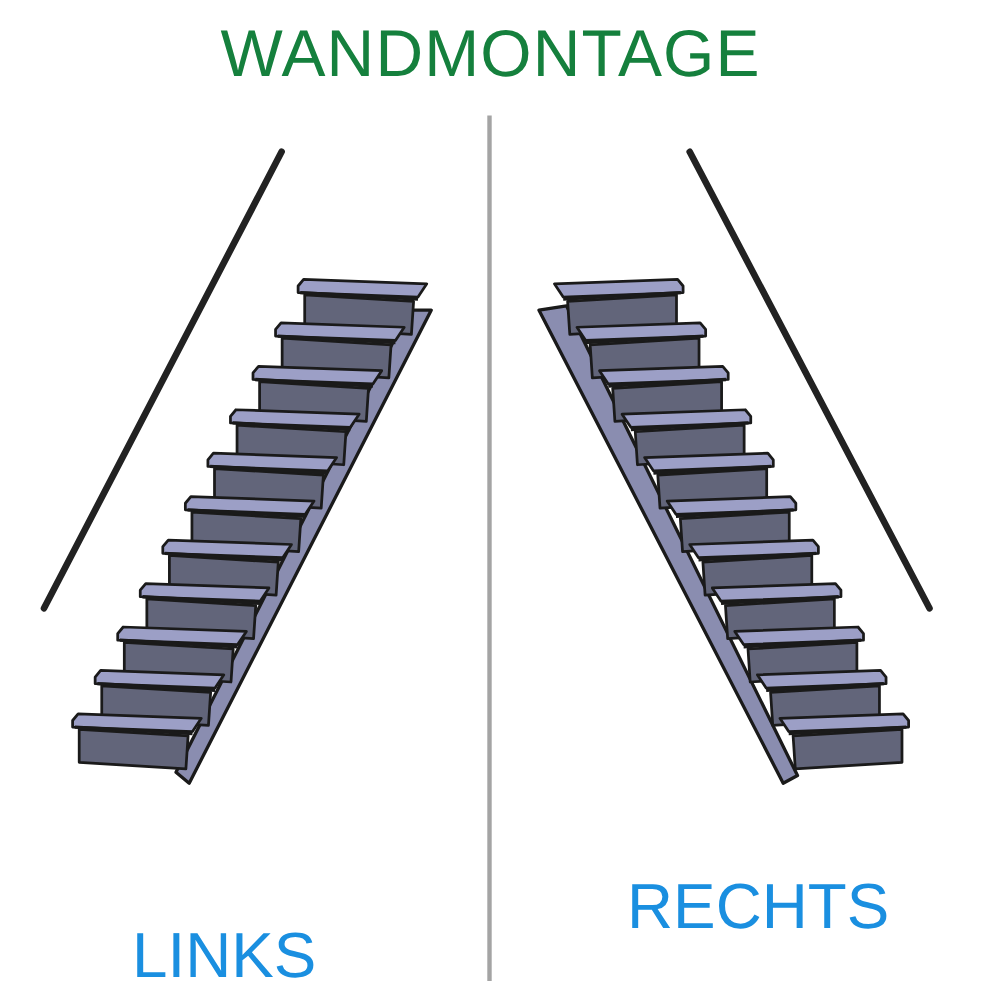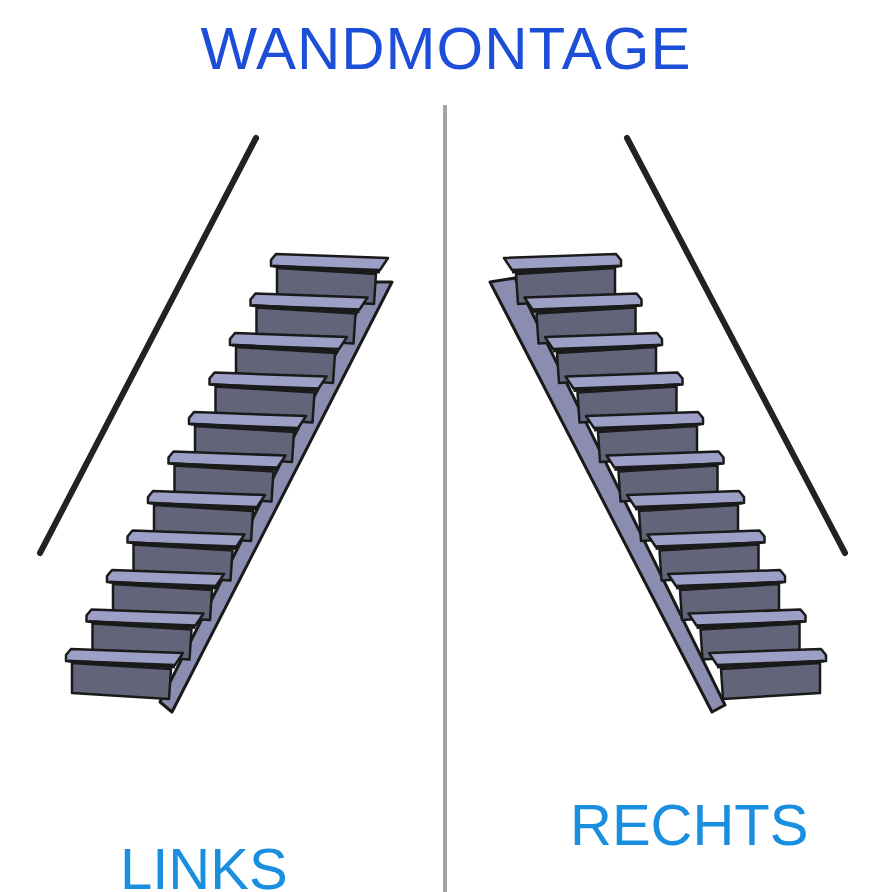--- a/index.html
+++ b/index.html
@@ -1,17 +1,17 @@
 <!DOCTYPE html>
 <html><head>
 <meta charset="utf-8">
 <style>
   html, body { margin: 0; padding: 0; background: #ffffff; }
   body { width: 892px; height: 892px; position: relative; overflow: hidden; font-family: "Liberation Sans", sans-serif; }
-  .title { position: absolute; left: 0; top: 14px; width: 892px; text-align: center; font-size: 60px; color: #1d4ed8; letter-spacing: 1px; line-height: 70px; }
+  .title { position: absolute; left: 0; top: 14px; width: 892px; text-align: center; font-size: 60px; color: #15803d; letter-spacing: 1px; line-height: 70px; }
   .divider { position: absolute; left: 443px; top: 105px; width: 4px; height: 787px; background: #a4a4a4; }
   .label { position: absolute; top: 790px; font-size: 58px; color: #1a8fe0; line-height: 70px; }
   .label-left { left: 120px; margin-top: 44px; }
   .label-right { left: 570px; }
   svg.scene { position: absolute; left: 0; top: 0; }
 </style>
 </head>
 <body>
 
 <div class="title">WANDMONTAGE</div>

